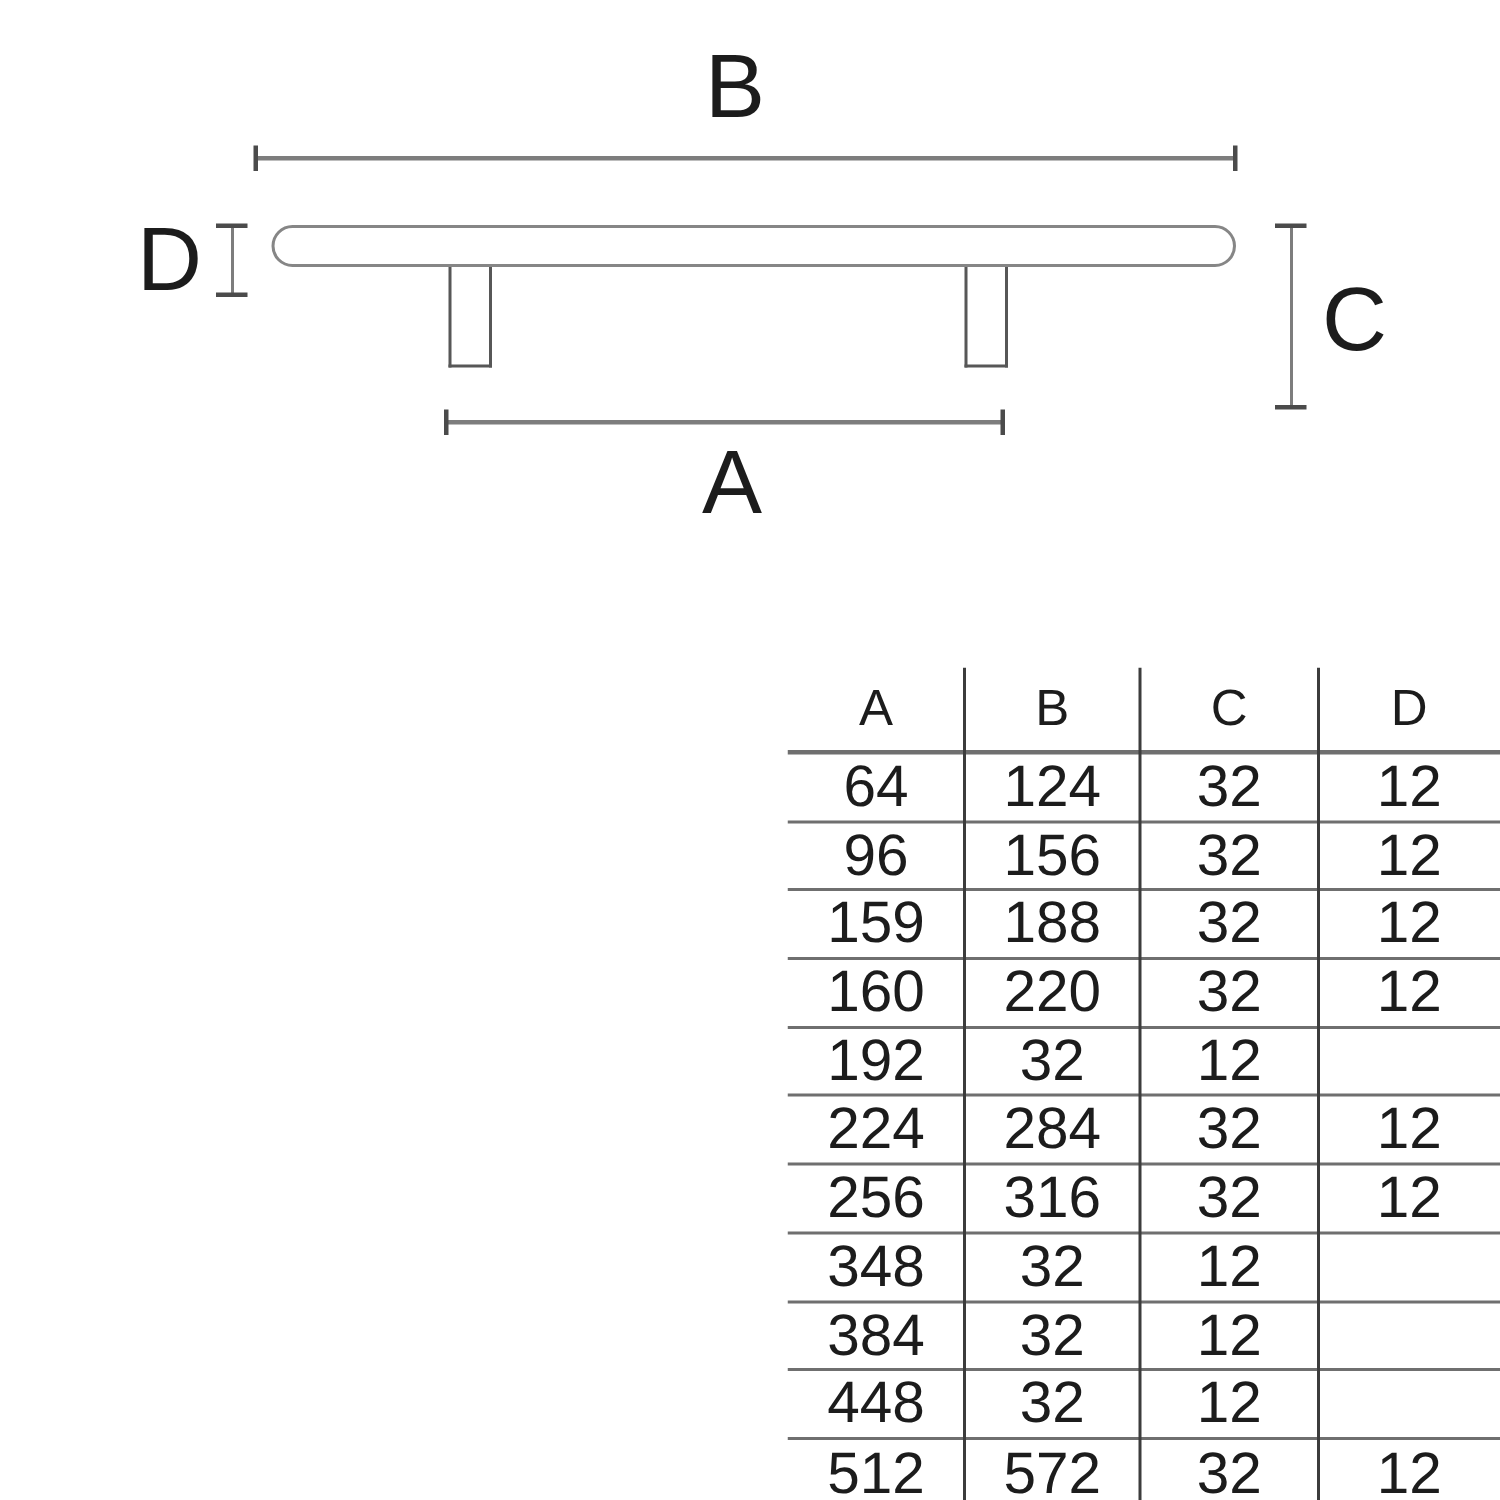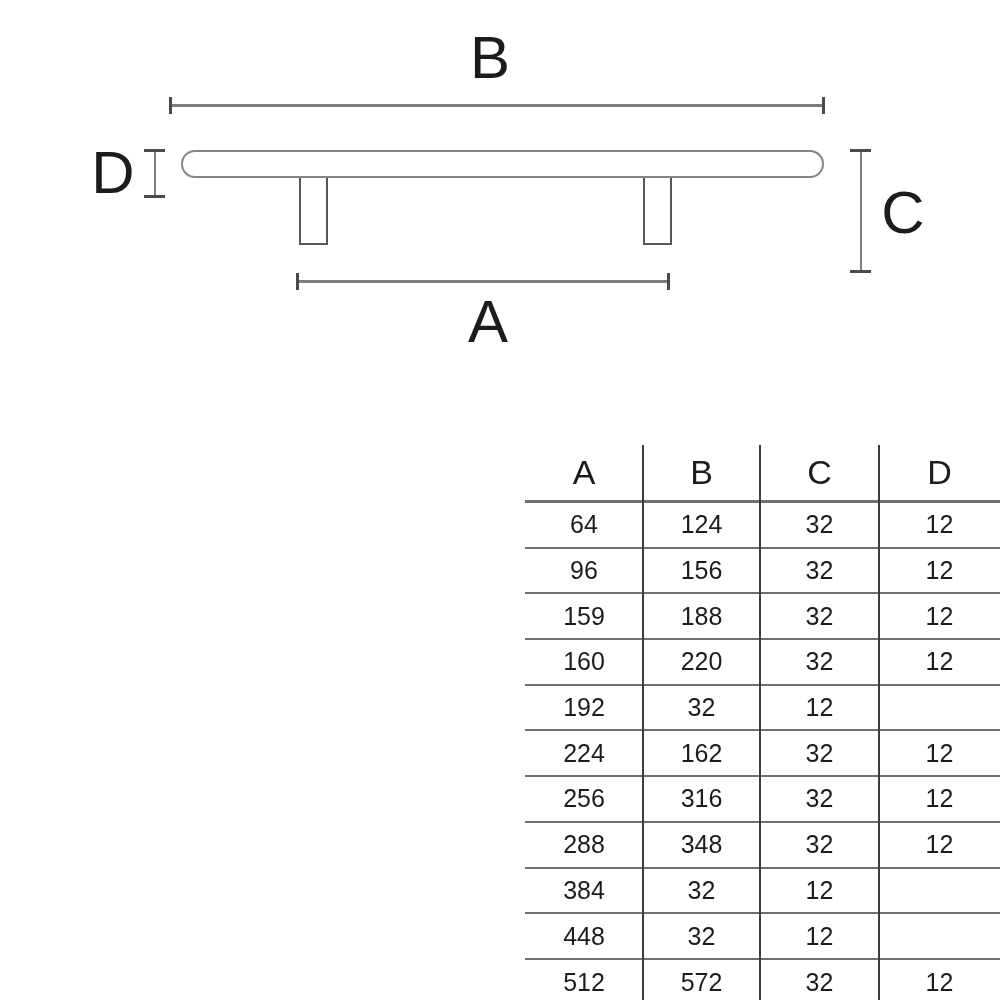--- a/index.html
+++ b/index.html
@@ -120,21 +120,21 @@
   .hcell {
     display: flex;
     align-items: center;
     justify-content: center;
     font-size: 34px;
   }
   .tcell {
     display: flex;
     align-items: center;
     justify-content: center;
-    font-size: 25px;
+    font-size: 39px;
   }
   .vsep {
     position: absolute;
     top: 0;
     width: 2px;
     height: 100%;
     background: var(--table-vline, #3c3c3c);
   }
   .vsep.s1 { left: 117px; }
   .vsep.s2 { left: 234px; }
@@ -204,32 +204,31 @@
           <div class="tcell">32</div>
           <div class="tcell">12</div>
         </div>
         <div class="trow">
           <div class="tcell">192</div>
           <div class="tcell">32</div>
           <div class="tcell">12</div>
         </div>
         <div class="trow">
           <div class="tcell">224</div>
-          <div class="tcell">162</div>
+          <div class="tcell">284</div>
           <div class="tcell">32</div>
           <div class="tcell">12</div>
         </div>
         <div class="trow">
           <div class="tcell">256</div>
           <div class="tcell">316</div>
           <div class="tcell">32</div>
           <div class="tcell">12</div>
         </div>
         <div class="trow">
-          <div class="tcell">288</div>
           <div class="tcell">348</div>
           <div class="tcell">32</div>
           <div class="tcell">12</div>
         </div>
         <div class="trow">
           <div class="tcell">384</div>
           <div class="tcell">32</div>
           <div class="tcell">12</div>
         </div>
         <div class="trow">

